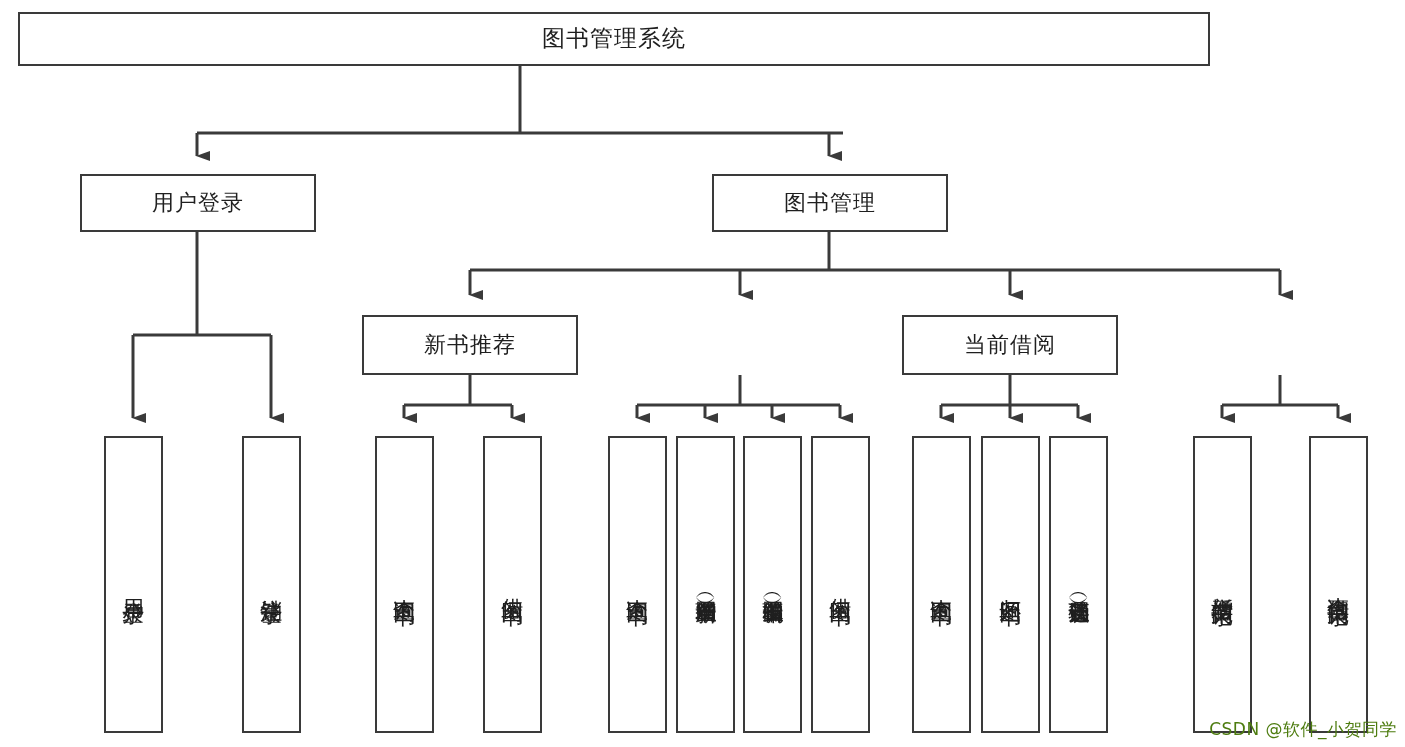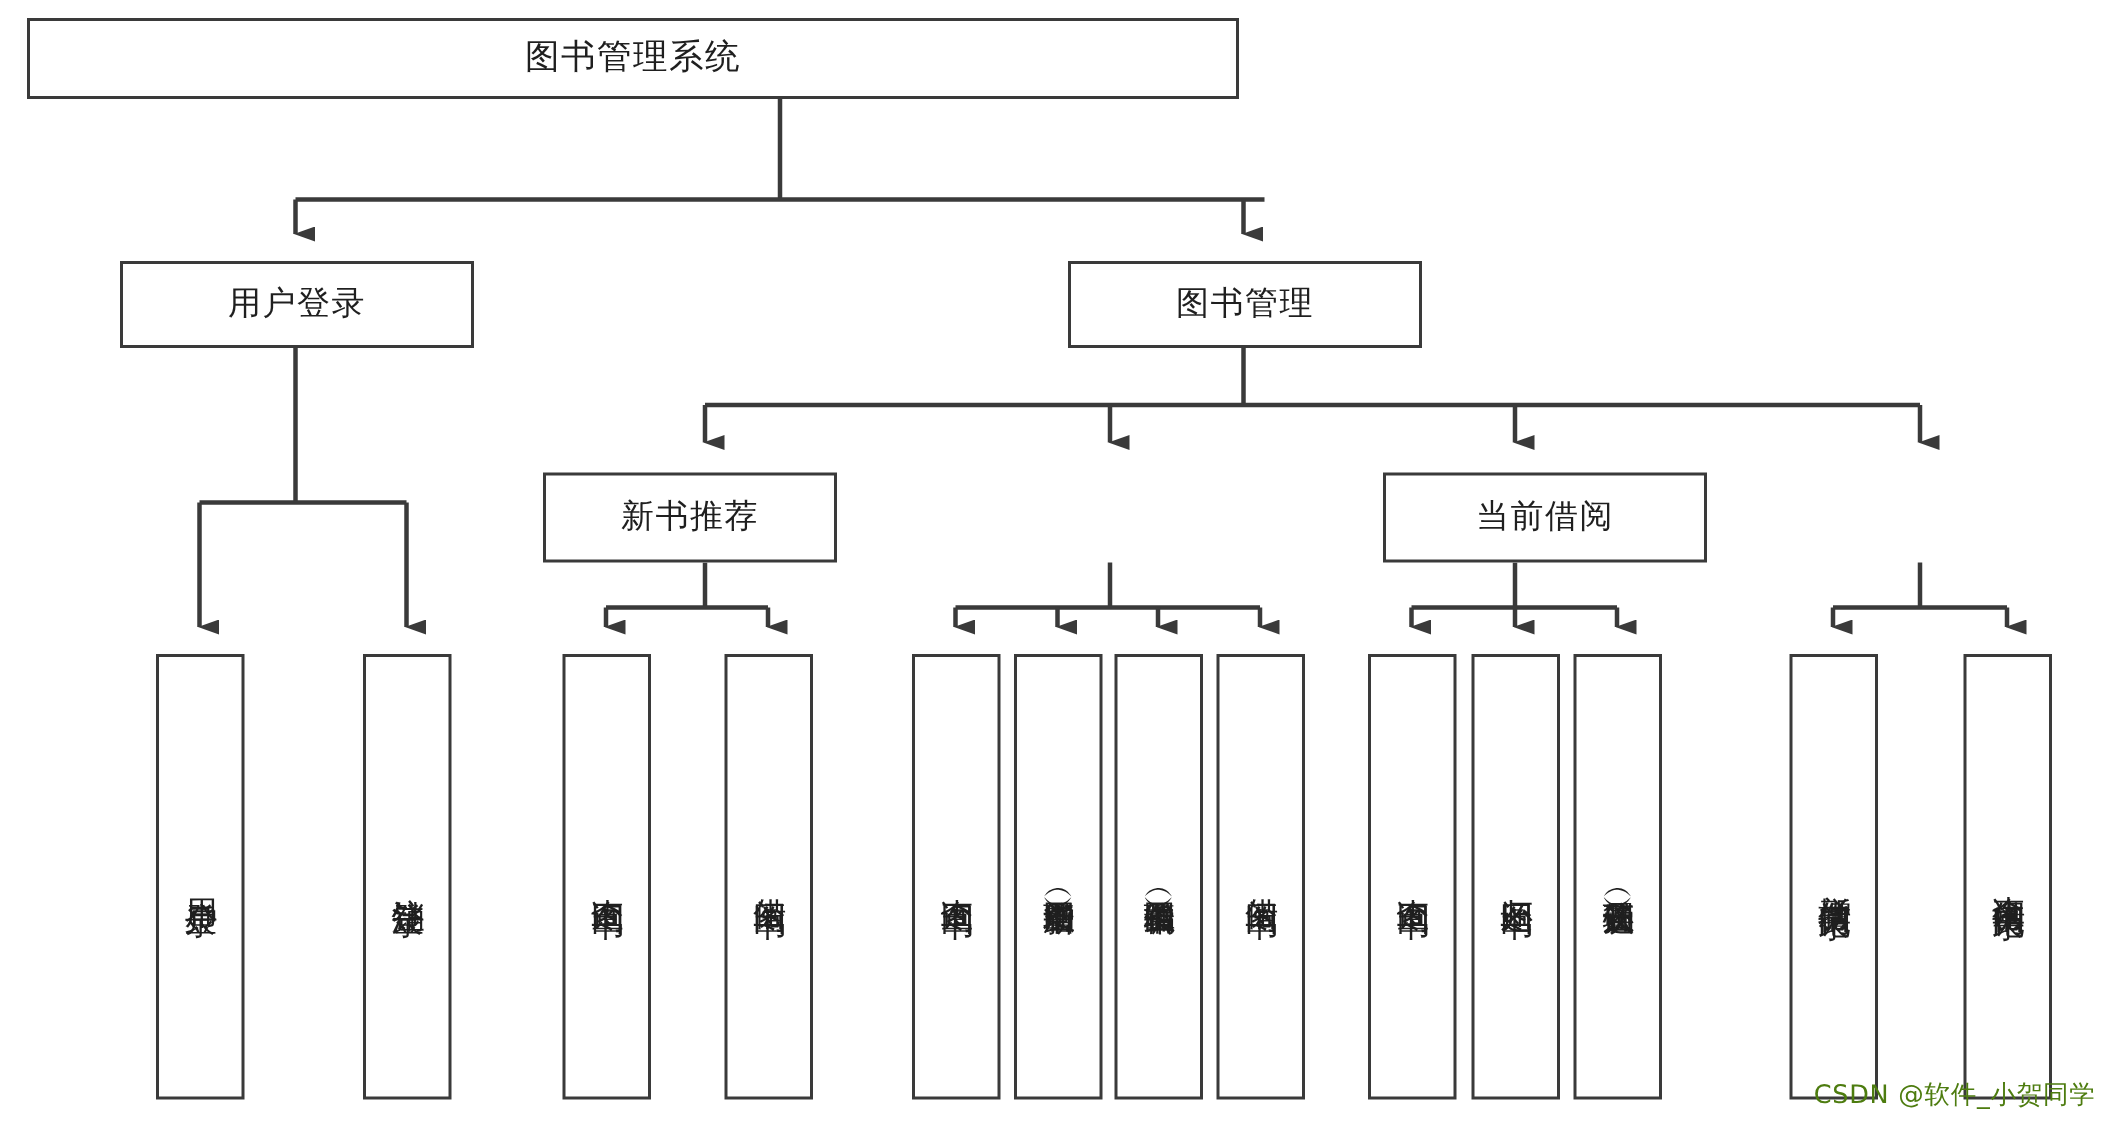--- a/index.html
+++ b/index.html
@@ -120,27 +120,27 @@
       <path d="M 1010 405 L 1010 418" marker-end="url(#arrow)"></path>
       <path d="M 1078 405 L 1078 418" marker-end="url(#arrow)"></path>
 
       <path d="M 1280 375 L 1280 405"></path>
       <path d="M 1222 405 L 1338 405"></path>
       <path d="M 1222 405 L 1222 418" marker-end="url(#arrow)"></path>
       <path d="M 1338 405 L 1338 418" marker-end="url(#arrow)"></path>
     </g>
   </svg>
 
-  <div class="node horiz root" style="left:18px; top:12px; width:808px; height:54px;">图书管理系统</div>
+  <div class="node horiz root" style="left:18px; top:12px; width:1192px; height:54px;">图书管理系统</div>
 
   <div class="node horiz" style="left:80px; top:174px; width:236px; height:58px;">用户登录</div>
   <div class="node horiz" style="left:712px; top:174px; width:236px; height:58px;">图书管理</div>
 
-  <div class="node horiz" style="left:362px; top:315px; width:196px; height:60px;">新书推荐</div>
-  <div class="node horiz" style="left:902px; top:315px; width:216px; height:60px;margin-left:20px;">当前借阅</div>
+  <div class="node horiz" style="left:362px; top:315px; width:216px; height:60px;">新书推荐</div>
+  <div class="node horiz" style="left:902px; top:315px; width:216px; height:60px;">当前借阅</div>
 
   <div class="node leaf" style="left:104px; top:436px; width:59px; height:297px;">
     <span class="vtext">用户登录</span>
   </div>
   <div class="node leaf" style="left:242px; top:436px; width:59px; height:297px;">
     <span class="vtext">注销登录</span>
   </div>
 
   <div class="node leaf" style="left:375px; top:436px; width:59px; height:297px;">
     <span class="vtext">查询图书</span>

